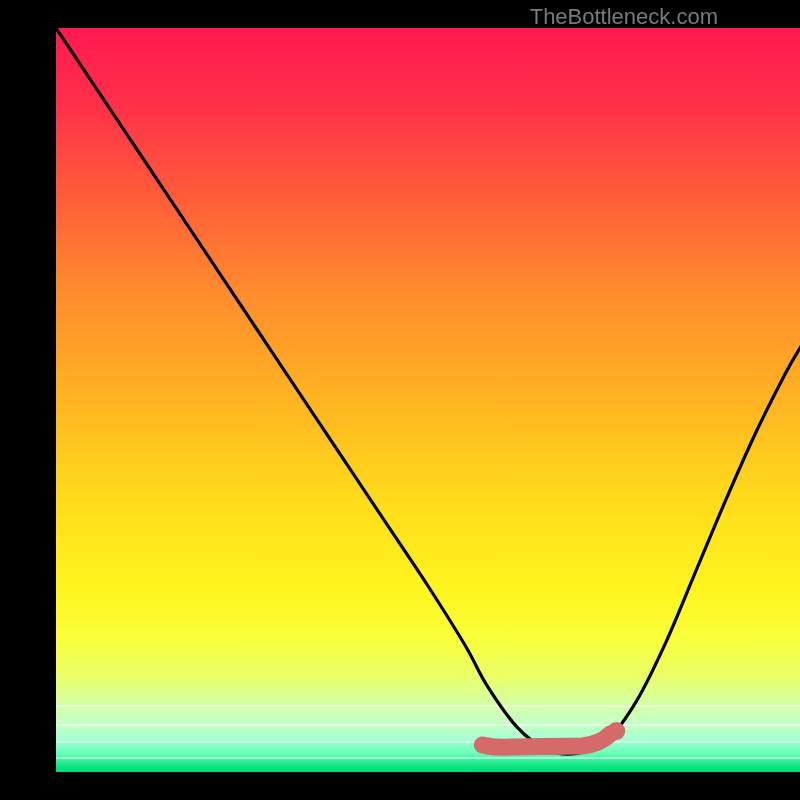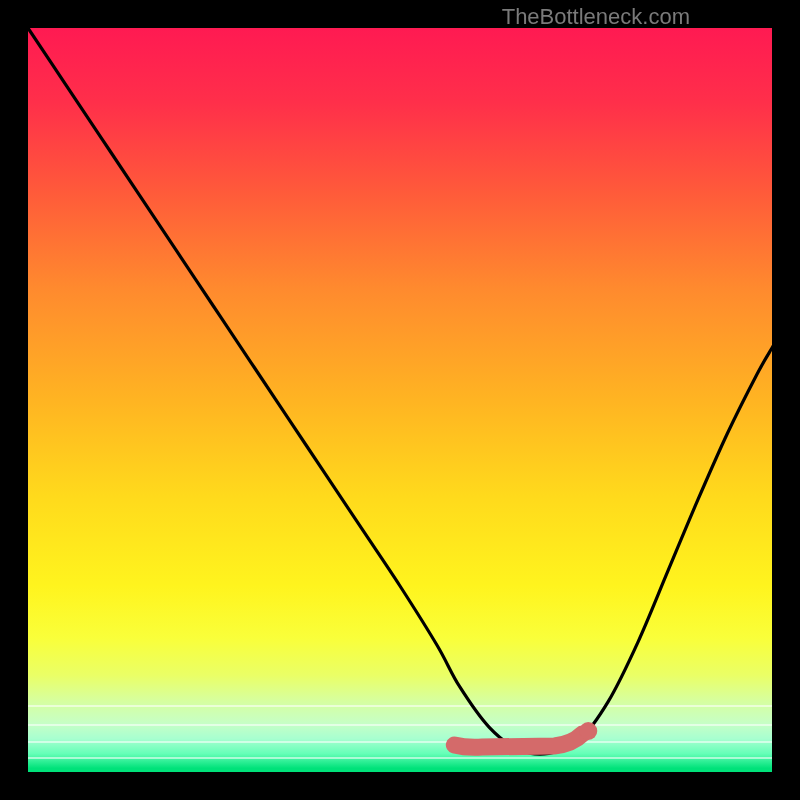--- a/index.html
+++ b/index.html
@@ -7,20 +7,21 @@
     padding: 0;
     width: 800px;
     height: 800px;
     background: #000;
     overflow: hidden;
   }
   .container {
     position: relative;
     width: 700px;
     height: 800px;
+    margin-left: 28px;
   }
   .attribution {
     position: absolute;
     top: 4px;
     right: 10px;
     color: #7a7a7a;
     font-family: Arial, Helvetica, sans-serif;
     font-size: 22px;
     font-weight: 400;
     z-index: 10;

